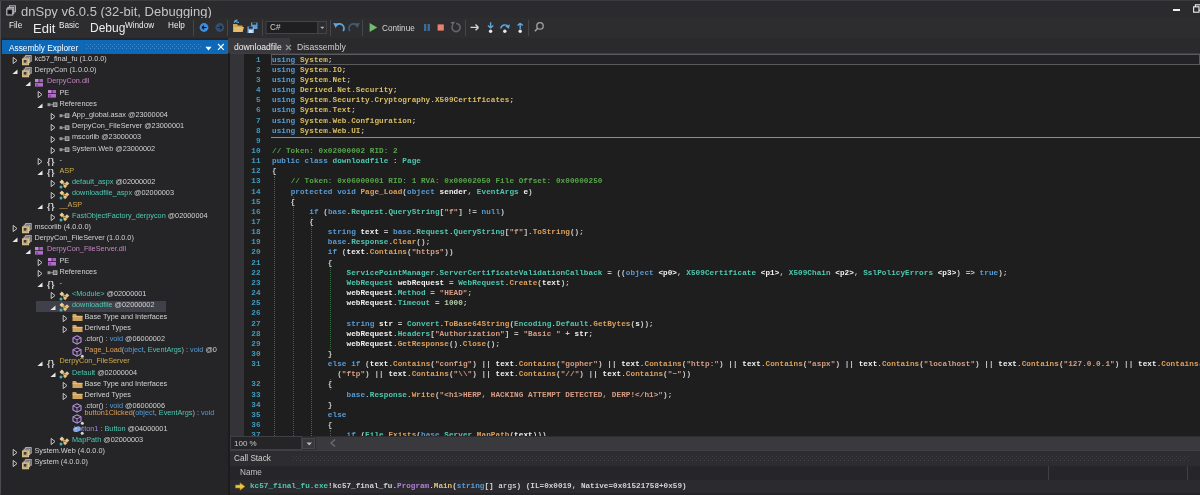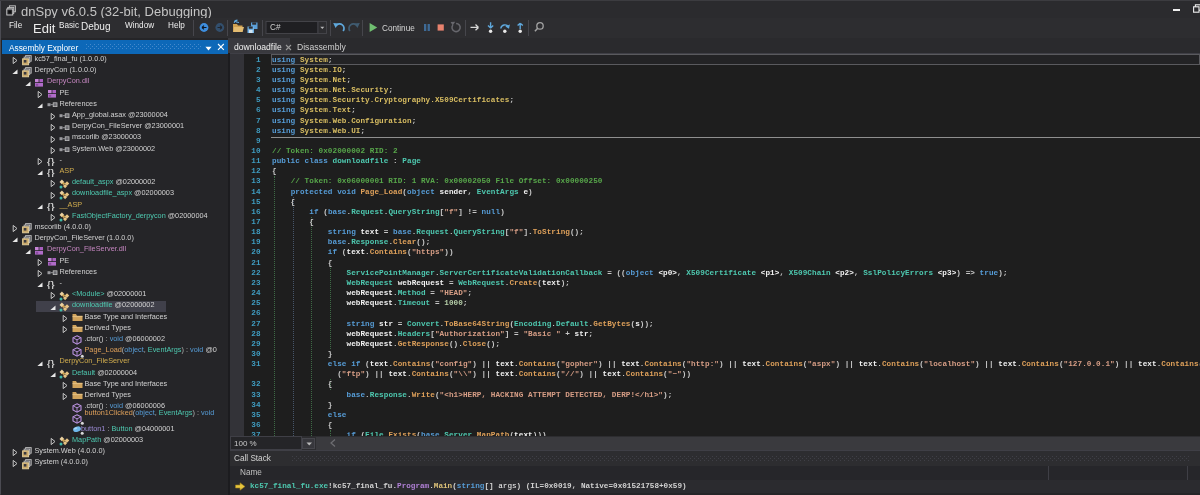--- a/index.html
+++ b/index.html
@@ -31,21 +31,21 @@
 <div class="abs" style="left:1172.5px;top:8.6px;width:7px;height:2.2px;background:#efefef"></div>
 <svg class="abs" style="left:1192.5px;top:4.2px" width="8" height="9" viewBox="0 0 8 9">
     <rect x="2.4" y="0.8" width="5.4" height="5.4" fill="none" stroke="#efefef" stroke-width="1.1"></rect>
     <rect x="0.6" y="2.8" width="5.4" height="5.4" fill="#2b2b2e" stroke="#efefef" stroke-width="1.1"></rect>
   </svg>
 
 <div class="abs" style="left:1px;top:18px;width:1199px;height:20px;background:#2d2d30"></div>
 <div class="abs" style="left:9px;top:21.4px;font-size:8.2px;color:#ededed">File</div>
 <div class="abs" style="left:33px;top:21.4px;font-size:13px;color:#ededed">Edit</div>
 <div class="abs" style="left:59px;top:21.4px;font-size:8.2px;color:#ededed">Basic</div>
-<div class="abs" style="left:81px;top:21.4px;font-size:10px;color:#ededed">Debug</div>
+<div class="abs" style="left:90px;top:21.4px;font-size:12px;color:#ededed">Debug</div>
 <div class="abs" style="left:125px;top:21.4px;font-size:8.2px;color:#ededed">Window</div>
 <div class="abs" style="left:168px;top:21.4px;font-size:8.2px;color:#ededed">Help</div>
 <div class="abs" style="left:0;top:17px;width:560px;height:22px">
     <svg width="560" height="22" viewBox="0 0 560 22" style="position:absolute;left:0;top:0">
 <g stroke="#46464c" stroke-width="1">
 <line x1="193.5" y1="3" x2="193.5" y2="19"></line>
         <line x1="227.5" y1="3" x2="227.5" y2="19"></line>
 <line x1="262.5" y1="3" x2="262.5" y2="19"></line>
         <line x1="330.5" y1="3" x2="330.5" y2="19"></line>
 <line x1="362.5" y1="3" x2="362.5" y2="19"></line>
@@ -411,21 +411,21 @@
         <path d="M5 0.8 L9 2.8 L9 7 L5 9.2 L1 7 L1 2.8 Z" fill="none" stroke="#bb93e2" stroke-width="1.1"></path>
         <path d="M1.3 3 L5 4.8 L8.7 3 M5 4.8 L5 9" stroke="#bb93e2" stroke-width="0.9" fill="none"></path>
         <circle cx="10.3" cy="9.3" r="1.5" fill="#d8d8d8"></circle>
       </svg></div>
     <div class="trow" style="left:82.5px;top:353px"><i class="or">button1Clicked</i><i class="d2">(</i><i class="kw">object</i><i class="d2">, </i><i class="te">EventArgs</i><i class="d2">) : </i><i class="kw">void</i></div>
 <div style="position:absolute;left:69.5px;top:370.9px"><svg width="12" height="10" viewBox="0 0 12 10">
         <ellipse cx="5" cy="4.2" rx="4" ry="2.6" fill="#6fb8ec" transform="rotate(-18 5 4.2)"></ellipse>
         <ellipse cx="3.6" cy="3.4" rx="2" ry="1" fill="#a8d4f4" transform="rotate(-18 3.6 3.4)"></ellipse>
         <circle cx="10.2" cy="8.3" r="1.5" fill="#d8d8d8"></circle>
       </svg></div>
-    <div class="trow" style="left:79px;top:368.6px"><i class="vi">button1</i><i class="d2"> : </i><i class="te">Button</i><i class="d"> @04000001</i></div>
+    <div class="trow" style="left:72px;top:368.6px"><i class="vi">button1</i><i class="d2"> : </i><i class="te">Button</i><i class="d"> @04000001</i></div>
 <div style="position:absolute;left:46.5px;top:382.9px"><svg width="8" height="9" viewBox="0 0 8 9">
         <path d="M2.2 1.4 L6 4.5 L2.2 7.6 Z" fill="none" stroke="#c5c5c5" stroke-width="1"></path>
       </svg></div>
     <div style="position:absolute;left:57.0px;top:382.1px"><svg width="12" height="10" viewBox="0 0 12 10">
         <rect x="1.2" y="1.2" width="3.4" height="3.4" fill="#ecd2a0" transform="rotate(45 2.9 2.9)"></rect>
         <rect x="6.4" y="2.8" width="3.2" height="3.2" fill="#e5c283" transform="rotate(45 8 4.4)"></rect>
         <rect x="4.6" y="5.6" width="3" height="3" fill="#e5c283" transform="rotate(45 6.1 7.1)"></rect>
         <rect x="3.4" y="3.4" width="2.4" height="2.4" fill="#caa253" transform="rotate(45 4.6 4.6)"></rect>
         <circle cx="2" cy="8.1" r="1.5" fill="#3fb8a8"></circle>
       </svg></div>
@@ -513,21 +513,21 @@
 <div class="nrow" style="top:379.40px">32</div>
 <div class="nrow" style="top:389.55px">33</div>
 <div class="nrow" style="top:399.70px">34</div>
 <div class="nrow" style="top:409.85px">35</div>
 <div class="nrow" style="top:420.00px">36</div>
 <div class="nrow" style="top:430.15px">37</div>
 </div>
 <div class="crow" style="top:54.60px"><i class="k">using</i> <i class="g">System</i>;</div>
 <div class="crow" style="top:64.75px"><i class="k">using</i> <i class="g">System.IO</i>;</div>
 <div class="crow" style="top:74.90px"><i class="k">using</i> <i class="g">System.Net</i>;</div>
-<div class="crow" style="top:85.05px"><i class="k">using</i> <i class="g">System.Net.Security</i>;</div>
+<div class="crow" style="top:85.05px"><i class="k">using</i> <i class="g">Derived.Net.Security</i>;</div>
 <div class="crow" style="top:95.20px"><i class="k">using</i> <i class="g">System.Security.Cryptography.X509Certificates</i>;</div>
 <div class="crow" style="top:105.35px"><i class="k">using</i> <i class="g">System.Text</i>;</div>
 <div class="crow" style="top:115.50px"><i class="k">using</i> <i class="g">System.Web.Configuration</i>;</div>
 <div class="crow" style="top:125.65px"><i class="k">using</i> <i class="g">System.Web.UI</i>;</div>
 <div class="crow" style="top:135.80px"></div>
 <div class="crow" style="top:145.95px"><i class="c">// Token: 0x02000002 RID: 2</i></div>
 <div class="crow" style="top:156.10px"><i class="k">public class</i> <i class="t">downloadfile</i> : <i class="t">Page</i></div>
 <div class="crow" style="top:166.25px">{</div>
 <div class="crow" style="top:176.40px">    <i class="c">// Token: 0x06000001 RID: 1 RVA: 0x00002050 File Offset: 0x00000250</i></div>
 <div class="crow" style="top:186.55px">    <i class="k">protected void</i> <i class="m">Page_Load</i>(<i class="k">object</i> <i class="w">sender</i>, <i class="t">EventArgs</i> <i class="w">e</i>)</div>

